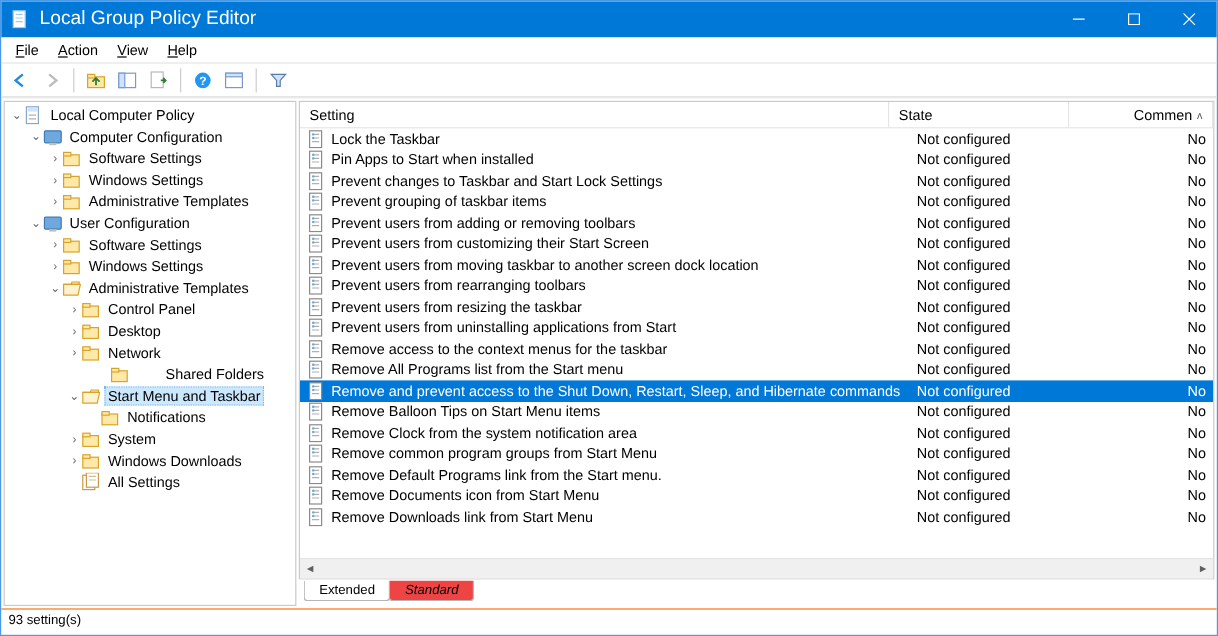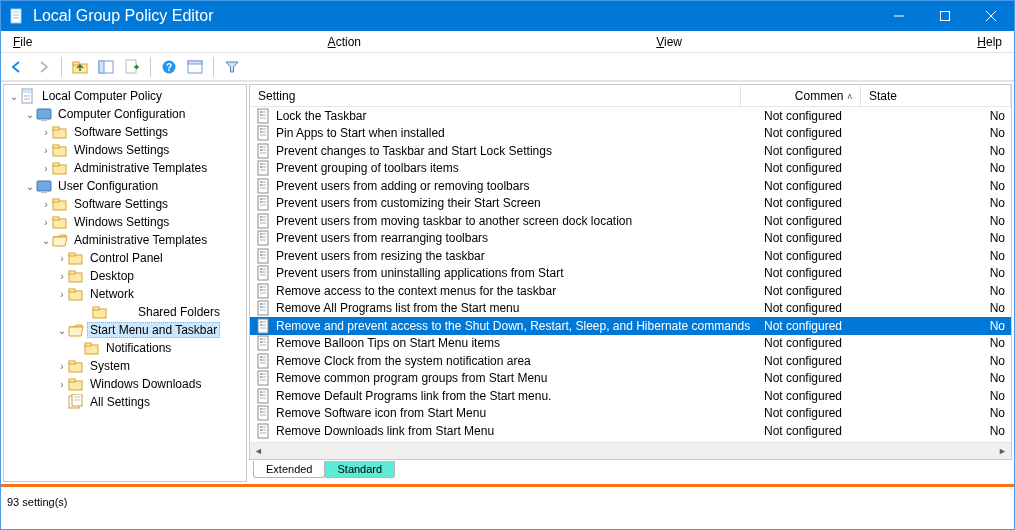--- a/index.html
+++ b/index.html
@@ -2,21 +2,21 @@
 <html><head>
 <meta charset="utf-8">
 <style>
 * { box-sizing: border-box; margin: 0; padding: 0; }
 body { font-family: "Segoe UI", Tahoma, sans-serif; font-size: 12px; background: #fff; width: 1015px; height: 530px; overflow: hidden; display: flex; flex-direction: column; border: 1px solid #4a9ae8; }
 .titlebar { background: #0078d7; color: #fff; height: 30px; display: flex; align-items: center; }
 .titlebar .appicon { width: 16px; height: 16px; margin: 0 8px; }
 .titlebar .title { flex: 1; font-size: 16px; }
 .titlebar .winbtns { display: flex; }
 .titlebar .winbtn { width: 46px; height: 30px; display: flex; align-items: center; justify-content: center; }
-.menubar { height: 22px; display: flex; align-items: center; padding: 2px 4px; gap: 0; border-bottom: 1px solid #e5e5e5; justify-content: space-between; }
+.menubar { height: 22px; display: flex; align-items: center; padding: 2px 4px; gap: 0; border-bottom: 1px solid #e5e5e5; }
 .menubar .mitem { padding: 2px 8px; }
 .menubar .mitem .u { text-decoration: underline; }
 .toolbar { height: 28px; display: flex; align-items: center; padding: 2px 4px; gap: 2px; border-bottom: 1px solid #e5e5e5; }
 .tbtn { width: 24px; height: 24px; display: flex; align-items: center; justify-content: center; border-radius: 2px; }
 .tsep { width: 1px; height: 20px; background: #ccc; margin: 0 4px; }
 .body { flex: 1; display: flex; min-height: 0; border-top: 1px solid #e5e5e5; }
 .tree { width: 244px; border: 1px solid #cacaca; margin: 2px; overflow: auto; padding: 2px 0; }
 .trow { display: flex; align-items: center; height: 18px; white-space: nowrap; }
 .trow .exp { width: 12px; text-align: center; font-size: 10px; color: #6b6b6b; cursor: default; user-select: none; }
 .trow .ticon { width: 16px; height: 16px; margin-right: 3px; display: inline-flex; align-items: center; justify-content: center; }
@@ -34,22 +34,22 @@
 .lrow .c1 { flex: 1; min-width: 0; display: flex; align-items: center; padding-left: 6px; white-space: nowrap; overflow: hidden; text-align: right; }
 .lrow .c2 { width: 150px; padding-left: 8px; }
 .lrow .c3 { width: 105px; text-align: right; padding-right: 6px; }
 .lrow.selected { background: #0078d7; color: #fff; }
 .picon { width: 16px; height: 16px; margin-right: 4px; flex-shrink: 0; }
 .hscroll-sim { height: 17px; border-top: 1px solid #e5e5e5; background: #f0f0f0; display: flex; align-items: center; }
 .hscroll-sim .arrow { width: 17px; height: 17px; display: flex; align-items: center; justify-content: center; color: #606060; font-size: 9px; }
 .hscroll-sim .track { flex: 1; }
 .tabs { height: 22px; display: flex; align-items: flex-start; padding-left: 4px; border-top: 1px solid #fff; }
 .tab { border: 1px solid #b5b5b5; border-top: none; padding: 2px 12px; background: #fff; font-size: 11px; border-bottom-left-radius: 3px; border-bottom-right-radius: 3px; margin-right: -1px; }
-.tab.active { background: #5eead4; }
-.statusbar { height: 22px; border-top: 3px solid #f97316; padding: 21px 6px; display: flex; align-items: flex-end; font-size: 11px; }
+.tab.active { background: #ef4444; font-style: italic; }
+.statusbar { height: 22px; border-top: 1px solid #f97316; padding: 3px 6px; display: flex; align-items: flex-start; font-size: 11px; }
 .sortmark { font-size: 9px; color: #555; margin-left: 4px; }
 </style>
 </head>
 <body>
 
 <div class="titlebar">
   <span class="appicon">
     <svg width="16" height="16">
         <rect x="2" y="1" width="10" height="14" fill="#fff" stroke="#9ecbec"></rect>
         <line x1="4" y1="4" x2="10" y2="4" stroke="#9ecbec"></line>
@@ -327,27 +327,27 @@
         </div>
       </div>
   </div>
 
   <div class="right">
     <div class="listwrap">
       <div class="listhead">
         <div class="col col-setting">
             <span>Setting</span>
           </div>
+        <div class="col col-state">
+            <span>State</span>
+          </div>
         <div class="col col-comment">
             <span>Commen</span>
             <span class="sortmark">ʌ</span>
           </div>
-        <div class="col col-state">
-            <span>State</span>
-          </div>
       </div>
       <div class="listbody" id="listbody">
           <div class="lrow">
             <div class="c1">
               <span class="picon"><svg width="16" height="16">
                   <rect x="2" y="1" width="10" height="14" fill="#fff" stroke="#8a8a8a"></rect>
                   <line x1="4" y1="4" x2="10" y2="4" stroke="#b0b0b0"></line>
                   <line x1="4" y1="7" x2="10" y2="7" stroke="#b0b0b0"></line>
                   <line x1="4" y1="10" x2="10" y2="10" stroke="#b0b0b0"></line>
                   <circle cx="5" cy="4" r="1" fill="#6fa8dc"></circle>
@@ -391,21 +391,21 @@
           <div class="lrow">
             <div class="c1">
               <span class="picon"><svg width="16" height="16">
                   <rect x="2" y="1" width="10" height="14" fill="#fff" stroke="#8a8a8a"></rect>
                   <line x1="4" y1="4" x2="10" y2="4" stroke="#b0b0b0"></line>
                   <line x1="4" y1="7" x2="10" y2="7" stroke="#b0b0b0"></line>
                   <line x1="4" y1="10" x2="10" y2="10" stroke="#b0b0b0"></line>
                   <circle cx="5" cy="4" r="1" fill="#6fa8dc"></circle>
                   <circle cx="5" cy="7" r="1" fill="#6fa8dc"></circle>
                 </svg></span>
-              <span>Prevent grouping of toolbars items</span>
+              <span>Prevent grouping of taskbar items</span>
             </div>
             <div class="c2">Not configured</div>
             <div class="c3">No</div>
           </div>
           <div class="lrow">
             <div class="c1">
               <span class="picon"><svg width="16" height="16">
                   <rect x="2" y="1" width="10" height="14" fill="#fff" stroke="#8a8a8a"></rect>
                   <line x1="4" y1="4" x2="10" y2="4" stroke="#b0b0b0"></line>
                   <line x1="4" y1="7" x2="10" y2="7" stroke="#b0b0b0"></line>
@@ -601,21 +601,21 @@
           <div class="lrow">
             <div class="c1">
               <span class="picon"><svg width="16" height="16">
                   <rect x="2" y="1" width="10" height="14" fill="#fff" stroke="#8a8a8a"></rect>
                   <line x1="4" y1="4" x2="10" y2="4" stroke="#b0b0b0"></line>
                   <line x1="4" y1="7" x2="10" y2="7" stroke="#b0b0b0"></line>
                   <line x1="4" y1="10" x2="10" y2="10" stroke="#b0b0b0"></line>
                   <circle cx="5" cy="4" r="1" fill="#6fa8dc"></circle>
                   <circle cx="5" cy="7" r="1" fill="#6fa8dc"></circle>
                 </svg></span>
-              <span>Remove Software icon from Start Menu</span>
+              <span>Remove Documents icon from Start Menu</span>
             </div>
             <div class="c2">Not configured</div>
             <div class="c3">No</div>
           </div>
           <div class="lrow">
             <div class="c1">
               <span class="picon"><svg width="16" height="16">
                   <rect x="2" y="1" width="10" height="14" fill="#fff" stroke="#8a8a8a"></rect>
                   <line x1="4" y1="4" x2="10" y2="4" stroke="#b0b0b0"></line>
                   <line x1="4" y1="7" x2="10" y2="7" stroke="#b0b0b0"></line>

